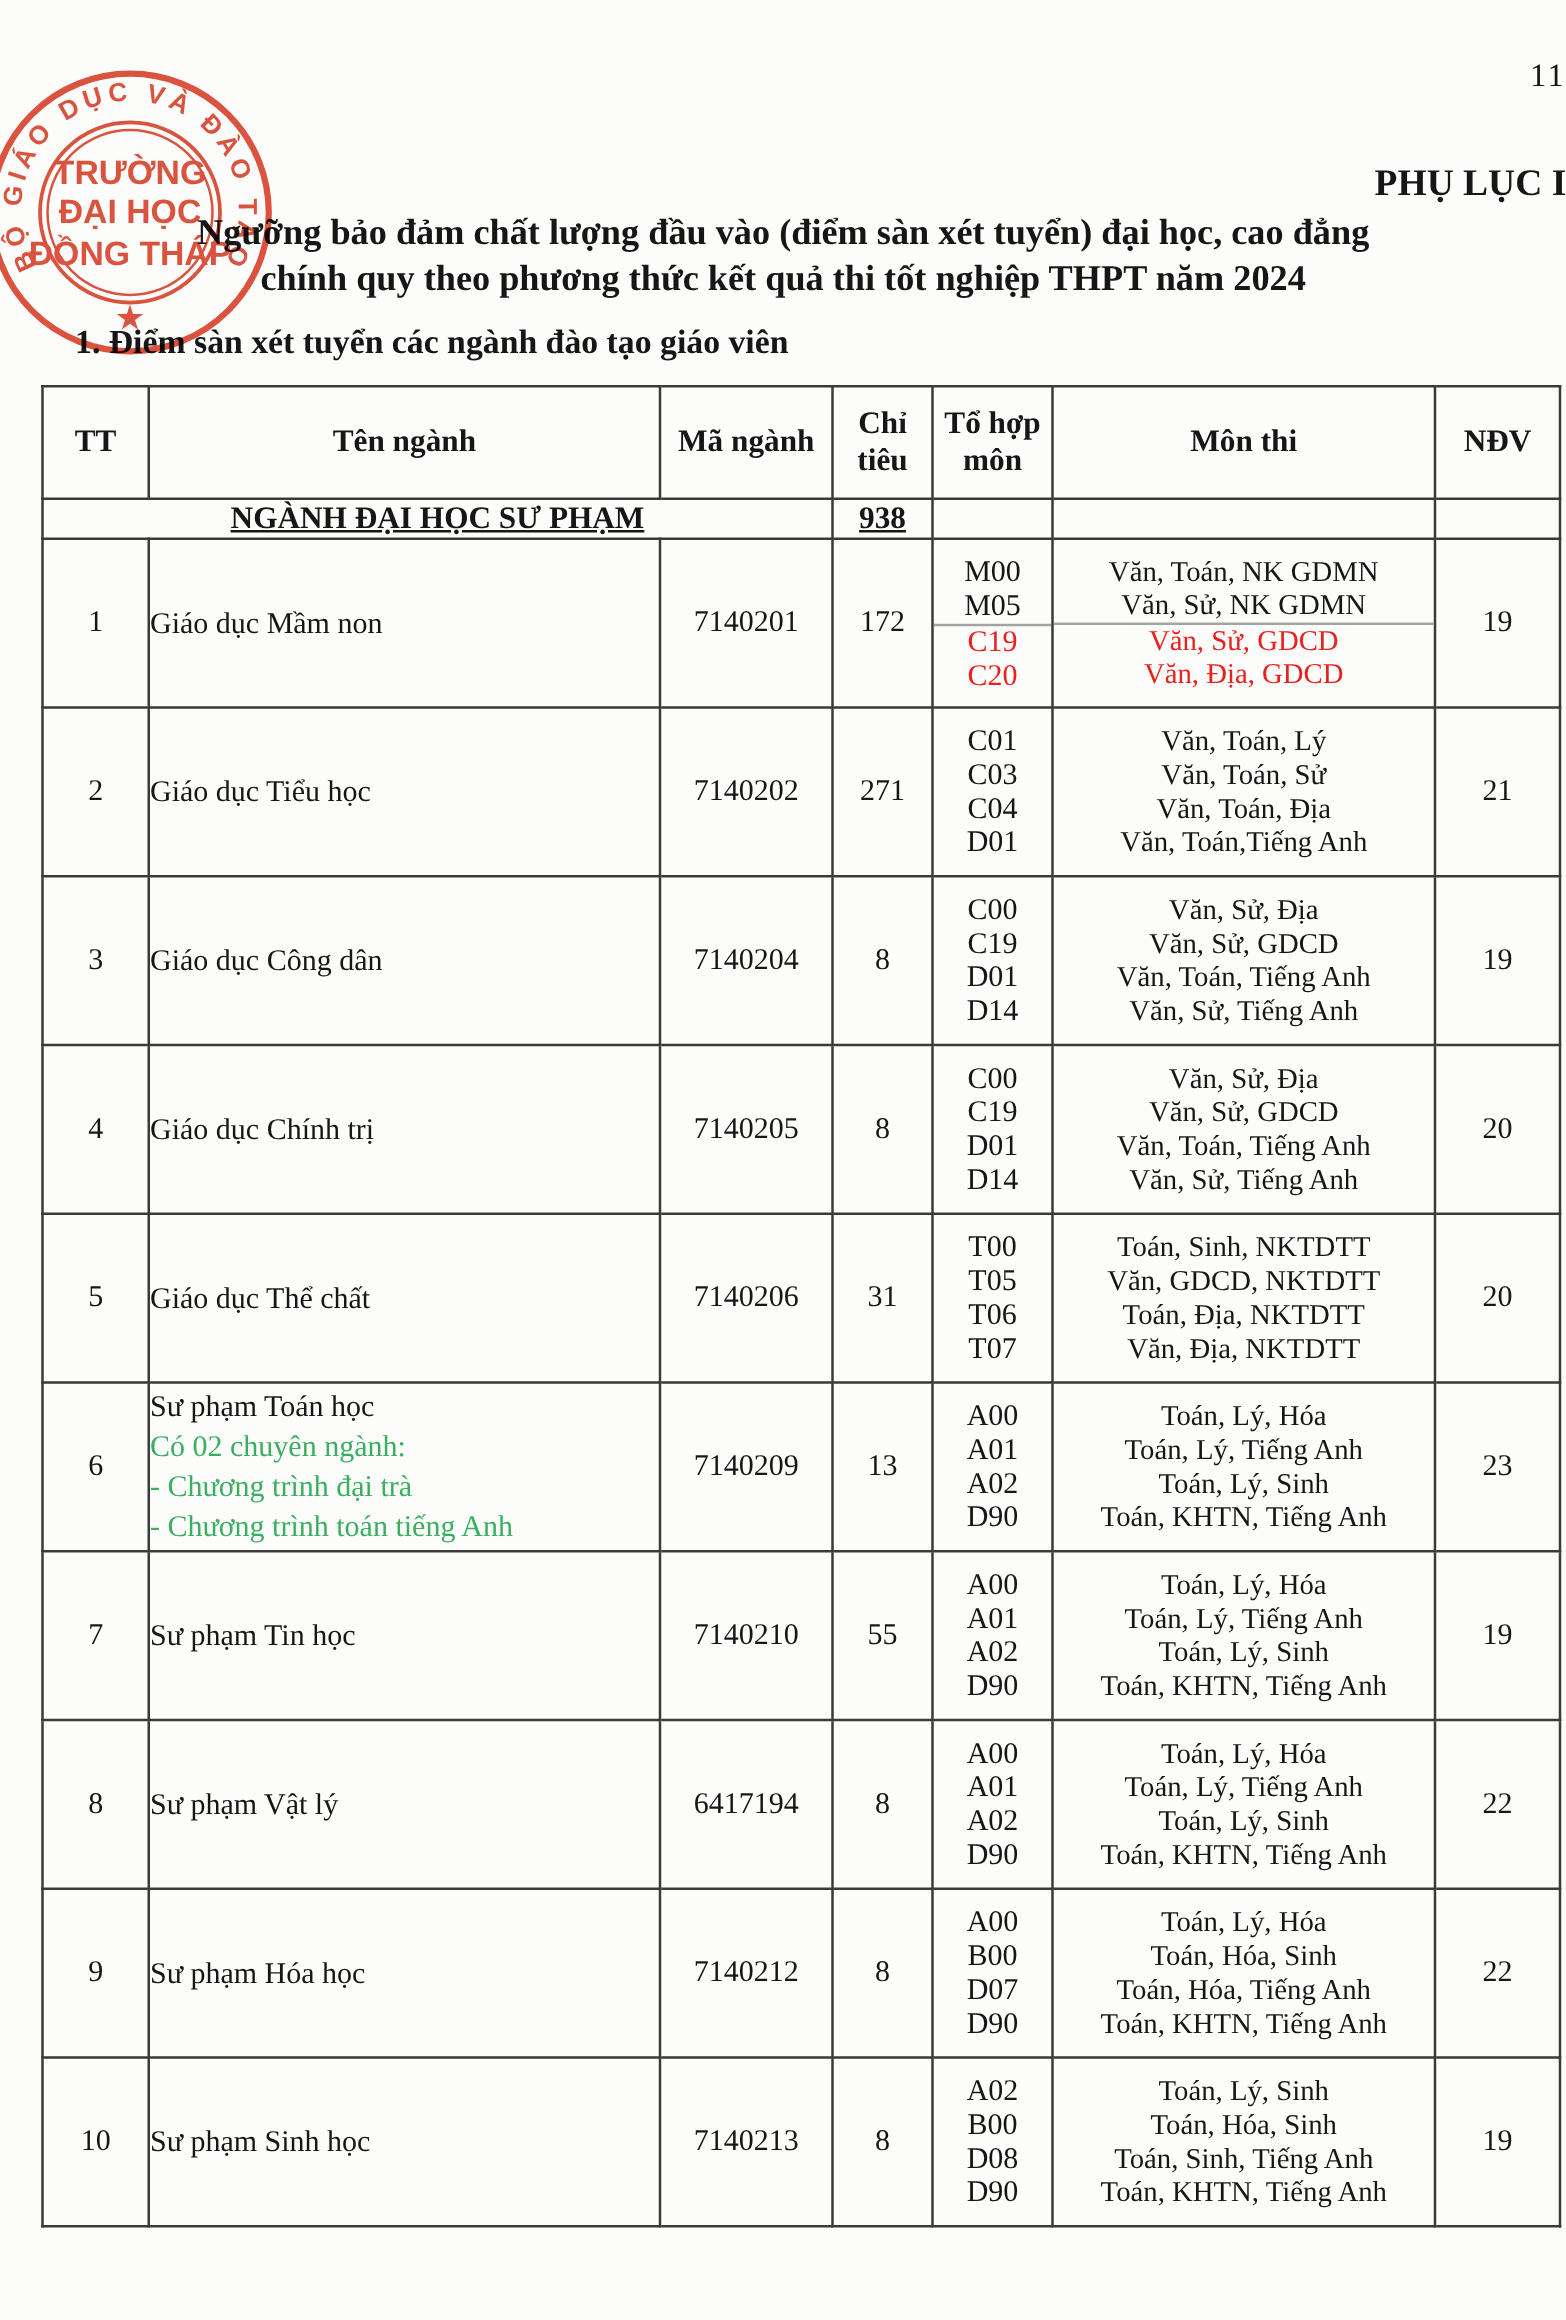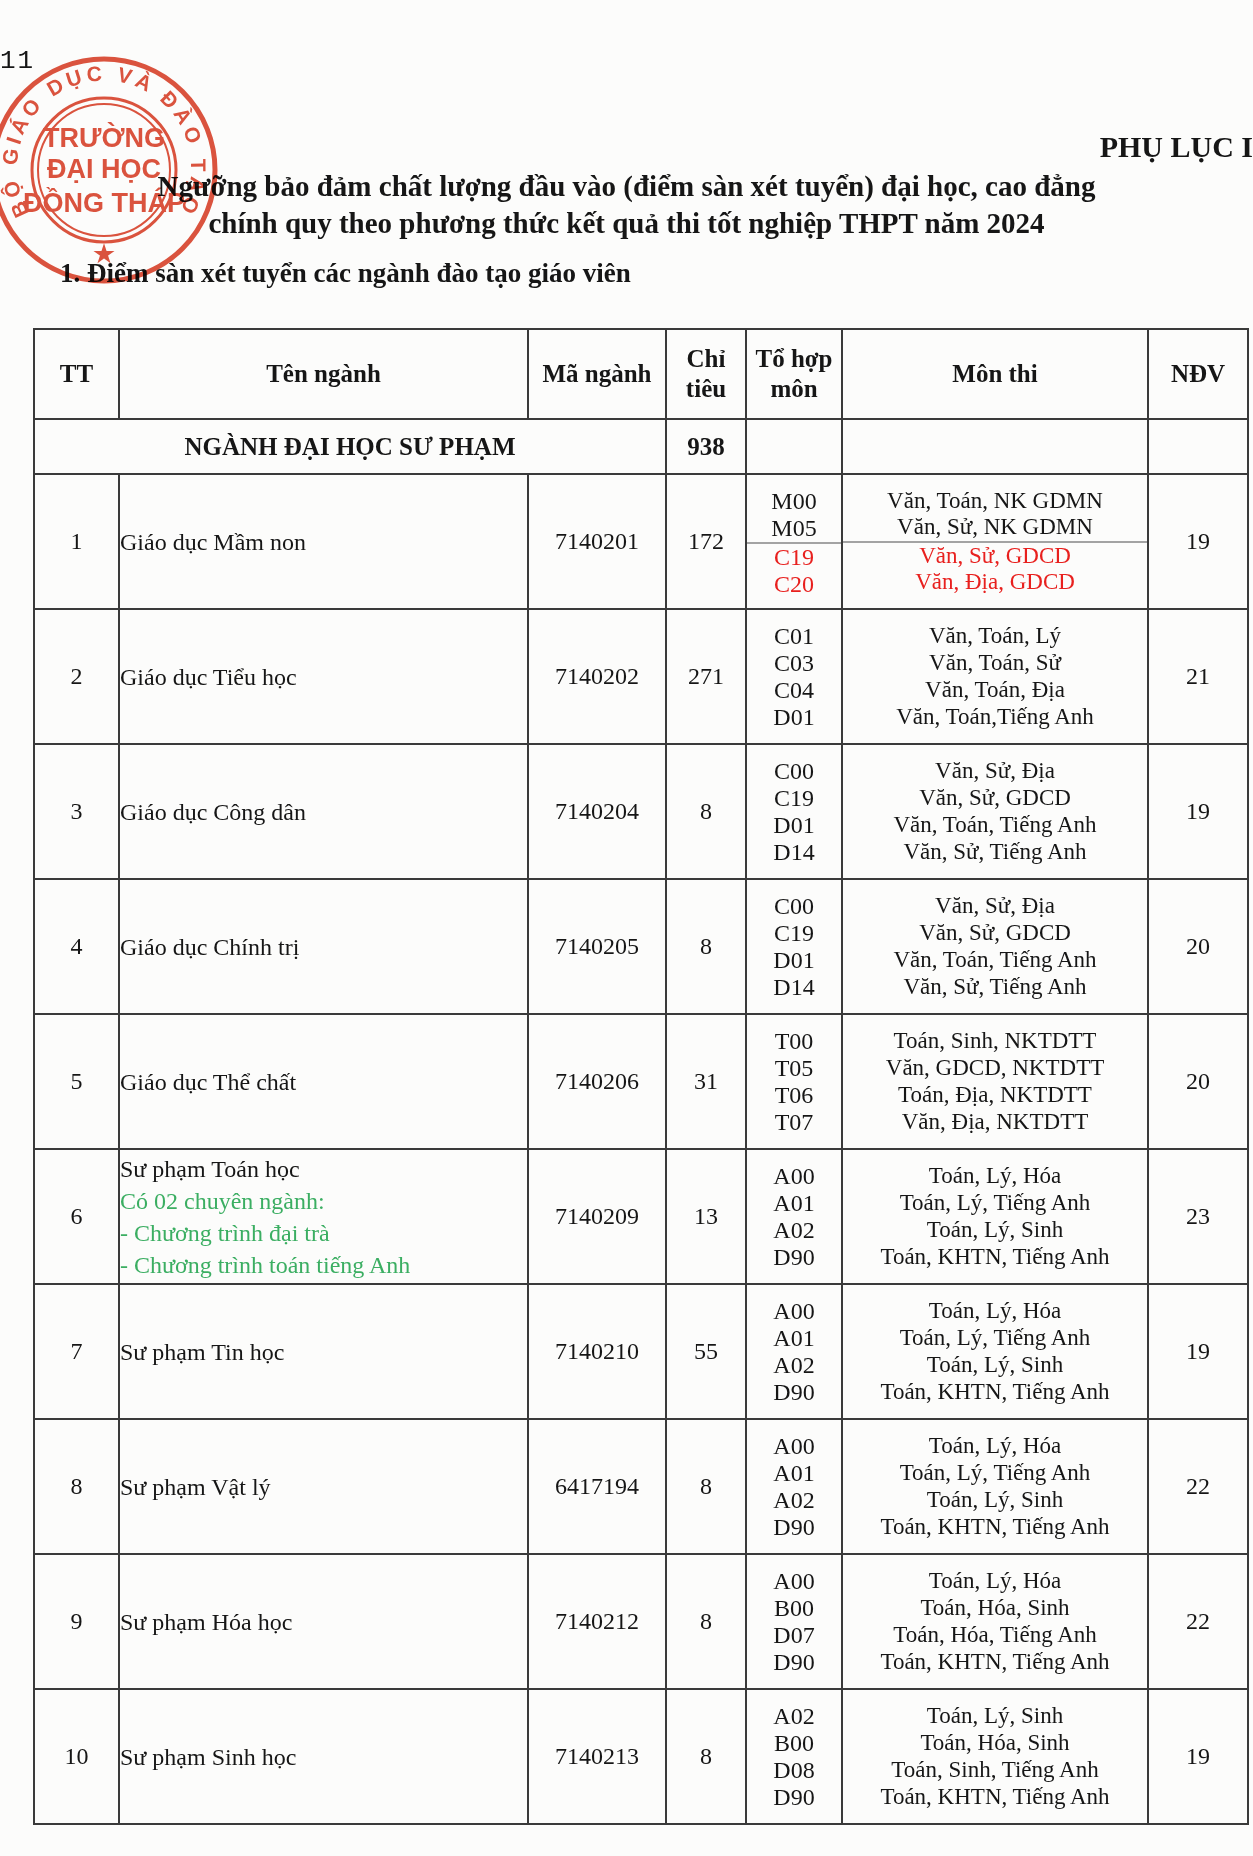--- a/index.html
+++ b/index.html
@@ -15,22 +15,22 @@
   .page{
     position:relative;
     width:1253px;height:1856px;
     background:var(--paper);
     overflow:hidden;
     font-family:"Liberation Serif", serif;
     color:var(--ink);
   }
   .page-number{
     position:absolute;top:46px;left:0;width:100%;
-    text-align:left;
-    font-family:Liberation Mono, monospace;
+    text-align:right;
+    font-family:Liberation Serif, serif;
     font-size:26px;letter-spacing:2px;
   }
   .appendix-title{
     position:absolute;top:130px;left:0;width:100%;
     text-align:right;font-weight:bold;font-size:30px;
   }
   .subtitle{
     position:absolute;top:168px;left:0;width:100%;
     text-align:center;font-weight:bold;font-size:29px;line-height:37px;
   }
@@ -39,34 +39,34 @@
     font-weight:bold;font-size:27px;
   }
   
   .stamp{
     position:absolute;left:-22px;top:44px;width:252px;height:252px;
     opacity:.92;mix-blend-mode:multiply;z-index:5;pointer-events:none;
   }
   .stamp text{fill:var(--stamp);font-family:"Liberation Sans", sans-serif;font-weight:bold;}
   
   table.main{
-    position:absolute;left:33px;top:328px;
+    position:absolute;left:33px;top:308px;
     width:1214px;
     border-collapse:collapse;table-layout:fixed;
   }
   table.main th, table.main td{
     border:2px solid var(--border);
     vertical-align:middle;
     overflow:hidden;
   }
   thead th{
     font-size:25px;font-weight:bold;text-align:center;
     height:90px;line-height:30px;padding:0 4px;
   }
-  tr.group-row{height:55px;}
+  tr.group-row{height:32px;text-decoration:underline;}
   tr.group-row td{font-weight:bold;font-size:25px;text-align:center;}
   tr.data-row{height:135px;}
   td.c-tt, td.c-code, td.c-quota, td.c-ndv{
     text-align:center;font-size:24px;
   }
   td.c-name{font-size:24px;line-height:32px;}
   td.c-name .extra{color:var(--green);}
   td.stackcell{padding:0;vertical-align:top;height:135px;}
   .stack{display:flex;flex-direction:column;height:108px;}
   .stack .line{

